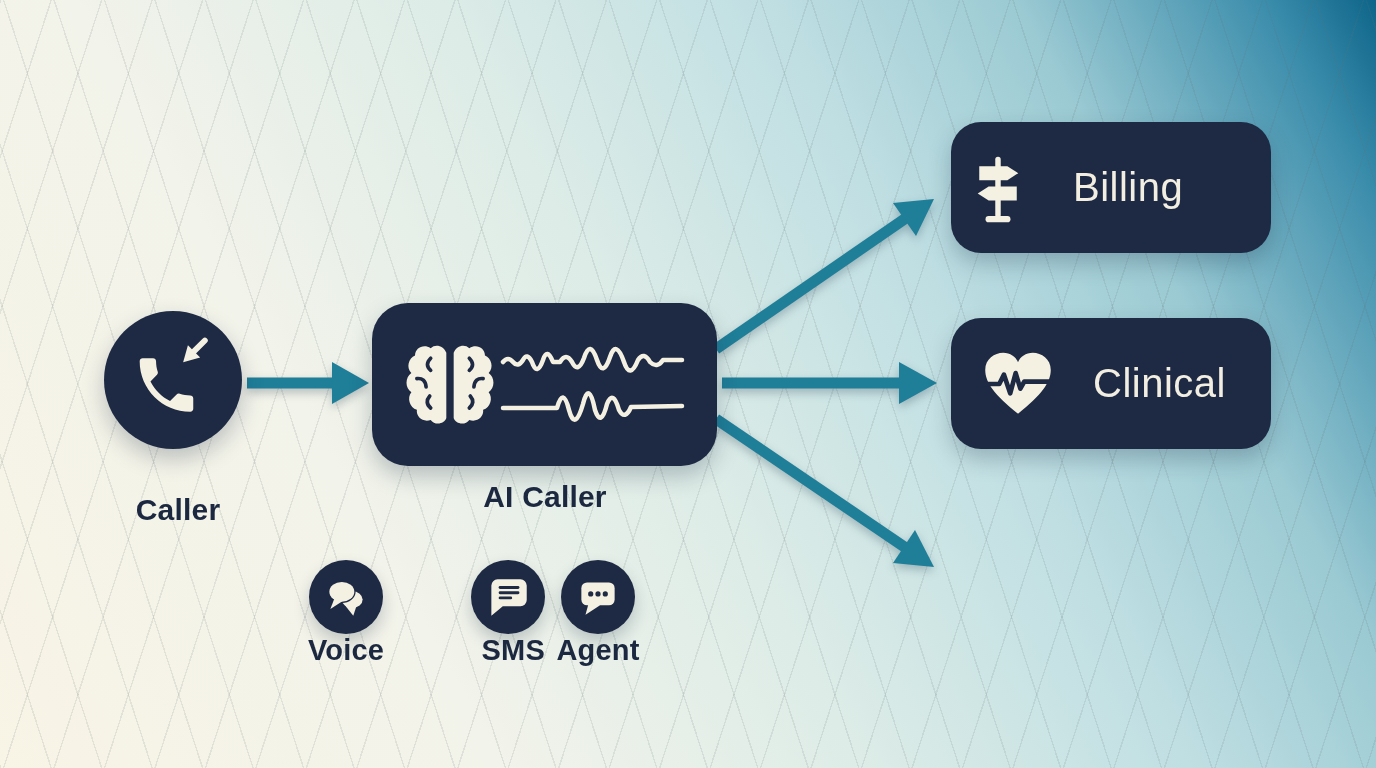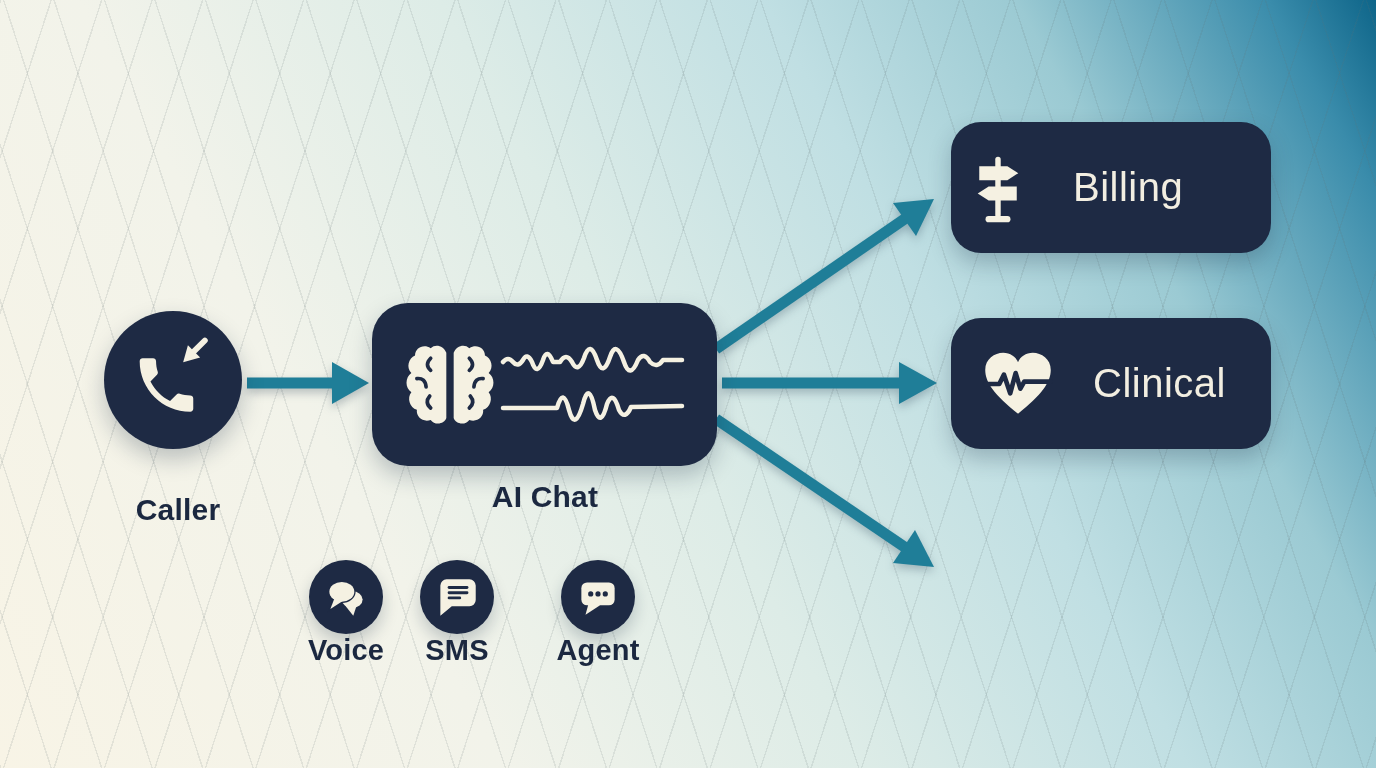--- a/index.html
+++ b/index.html
@@ -44,21 +44,21 @@
   #dest-clinical{top:318px;}
   #dest-support{top:503px;}
   .dest-label{
     color:#f2eee1;font-size:40px;font-weight:500;letter-spacing:0.5px;
   }
   .channel{
     top:560px;width:124px;
     display:flex;flex-direction:column;align-items:center;
   }
   #channel-voice{left:284px;}
-  #channel-sms{left:395px;}
+  #channel-sms{left:421px;align-items:flex-end;}
   #channel-chat{left:536px;}
   #channel-web{left:662px;}
   .channel .circle-node{width:74px;height:74px;box-shadow:0 8px 16px rgba(20,40,65,0.22);}
   #arrows{left:0;top:0;filter:drop-shadow(0 4px 5px rgba(20,45,70,0.28));}
   .arrow-line{stroke:#1f7e98;stroke-width:11;}
   .arrow-head{fill:#1f7e98;}
   .cream{fill:#f5f1e2;}
   .cream-stroke{stroke:#f5f1e2;fill:none;stroke-linecap:round;stroke-linejoin:round;}
   .navy-stroke{stroke:#1e2a44;fill:none;stroke-linecap:round;stroke-linejoin:round;}
 </style>
@@ -106,21 +106,21 @@
         </g>
       </defs>
       <use href="#hemi"></use>
       <use href="#hemi" transform="translate(100,0) scale(-1,1)"></use>
     </svg>
     <svg width="185" height="112" viewBox="0 0 185 112">
       <path class="cream-stroke" stroke-width="4.5" d="M3 33 Q8 27 13 33 Q18 39 23 31 Q27 23 32 33 Q37 48 43 31 Q47 18 53 33 L60 33 Q66 23 72 33 Q78 45 84 29 Q90 10 97 31 Q103 49 110 28 Q116 10 124 33 Q130 51 138 31 Q144 22 150 33 Q157 40 163 31 L182 31"></path>
       <path class="cream-stroke" stroke-width="4.5" d="M3 79 L57 79 Q63 57 69 81 Q75 103 83 75 Q89 51 95 81 Q101 99 107 75 Q113 60 119 81 Q125 92 131 78 L182 77"></path>
     </svg>
   </div>
-  <div id="agent-label" class="abs label">AI Chat</div>
+  <div id="agent-label" class="abs label">AI Caller</div>
 
   <div id="dest-billing" class="abs dest-box">
     <svg width="78" height="78" viewBox="0 0 100 100">
       <rect class="cream" x="46.5" y="10" width="7" height="78" rx="3.5"></rect>
       <rect class="cream" x="34" y="86" width="32" height="8" rx="4"></rect>
       <path class="cream" d="M26 22 H62 L76 31 L62 40 H26 Z"></path>
       <path class="cream" d="M74 48 H38 L24 57 L38 66 H74 Z"></path>
     </svg>
     <div class="dest-label">Billing</div>
   </div>

